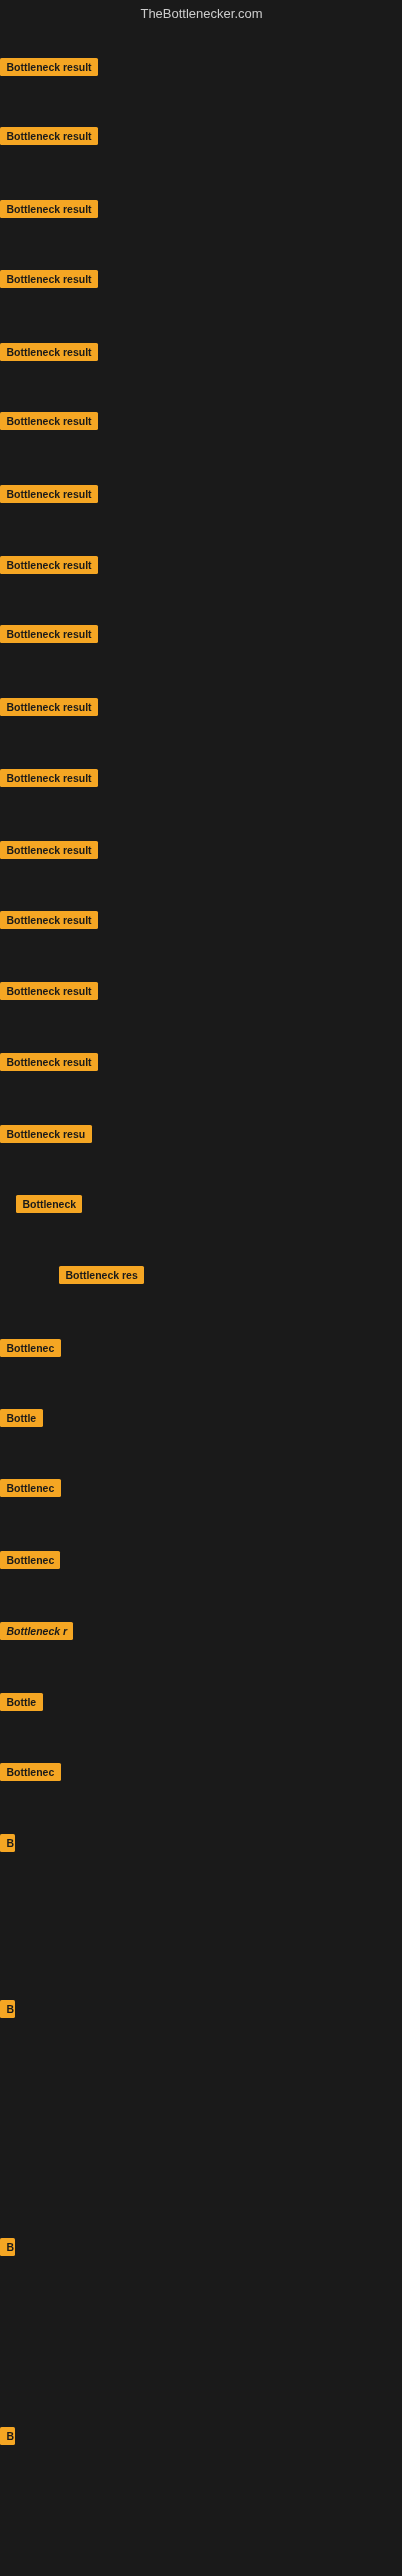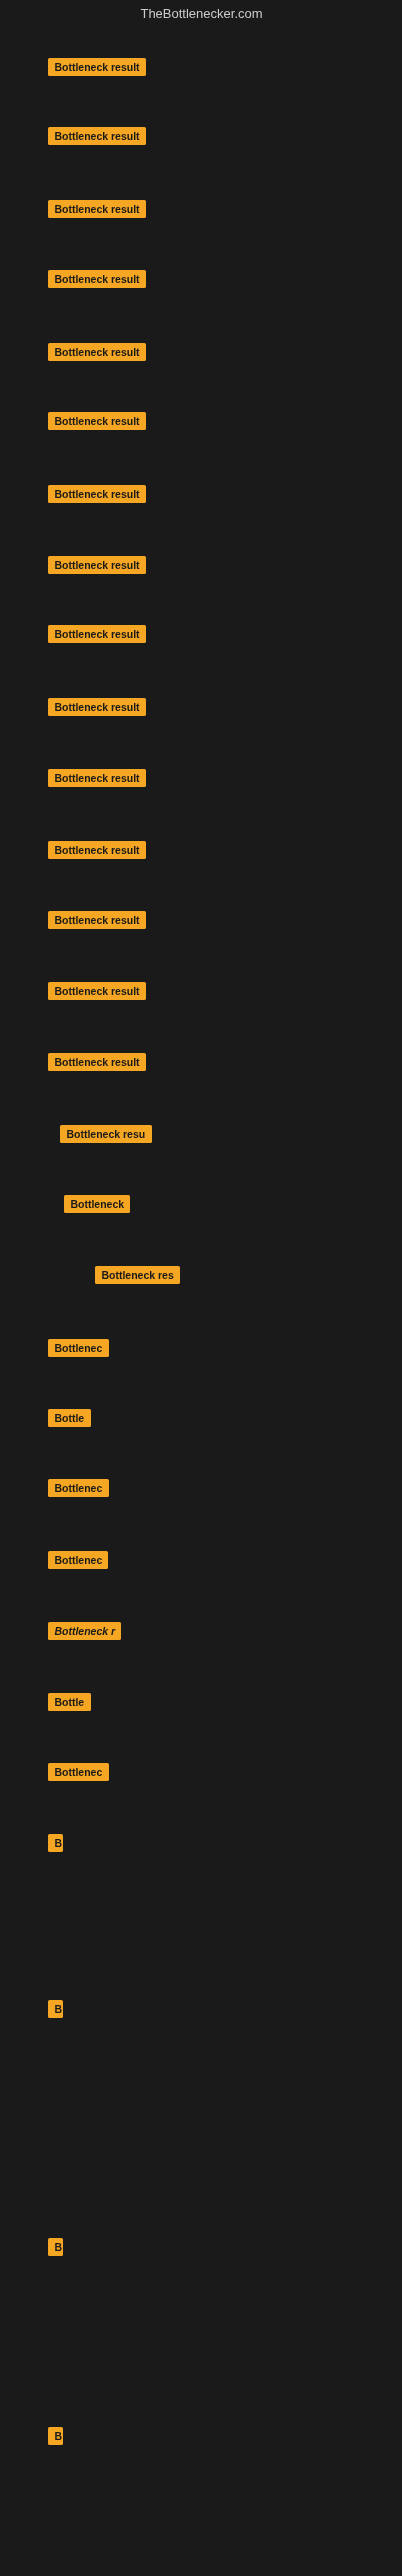--- a/index.html
+++ b/index.html
@@ -25,21 +25,20 @@
     }
 
     .bottleneck-container {
       position: relative;
       width: 100%;
     }
 
     .bottleneck-item {
       position: absolute;
       left: 0;
-      margin-left: 48px;
     }
 
     .bottleneck-badge {
       background-color: #f5a623;
       color: #1a1a1a;
       font-size: 10.5px;
       font-weight: bold;
       padding: 3.2px 6.4px;
       display: inline-block;
       border-radius: 1.6px;
@@ -63,23 +62,23 @@
     <div class="bottleneck-item" style="top: 384px; left: 0px;"><div class="bottleneck-badge" style="max-width: 145px;">Bottleneck result</div></div>
     <div class="bottleneck-item" style="top: 457px; left: 0px;"><div class="bottleneck-badge" style="max-width: 145px;">Bottleneck result</div></div>
     <div class="bottleneck-item" style="top: 528px; left: 0px;"><div class="bottleneck-badge" style="max-width: 145px;">Bottleneck result</div></div>
     <div class="bottleneck-item" style="top: 597px; left: 0px;"><div class="bottleneck-badge" style="max-width: 143px;">Bottleneck result</div></div>
     <div class="bottleneck-item" style="top: 670px; left: 0px;"><div class="bottleneck-badge" style="max-width: 142px;">Bottleneck result</div></div>
     <div class="bottleneck-item" style="top: 741px; left: 0px;"><div class="bottleneck-badge" style="max-width: 140px;">Bottleneck result</div></div>
     <div class="bottleneck-item" style="top: 813px; left: 0px;"><div class="bottleneck-badge" style="max-width: 138px;">Bottleneck result</div></div>
     <div class="bottleneck-item" style="top: 883px; left: 0px;"><div class="bottleneck-badge" style="max-width: 136px;">Bottleneck result</div></div>
     <div class="bottleneck-item" style="top: 954px; left: 0px;"><div class="bottleneck-badge" style="max-width: 134px;">Bottleneck result</div></div>
     <div class="bottleneck-item" style="top: 1025px; left: 0px;"><div class="bottleneck-badge" style="max-width: 133px;">Bottleneck result</div></div>
-    <div class="bottleneck-item" style="top: 1097px; left: 12px;"><div class="bottleneck-badge" style="max-width: 113px;">Bottleneck resu</div></div>
+    <div class="bottleneck-item" style="top: 1097px; left: 0px;"><div class="bottleneck-badge" style="max-width: 113px;">Bottleneck resu</div></div>
     <div class="bottleneck-item" style="top: 1167px; left: 16px;"><div class="bottleneck-badge" style="max-width: 76px;">Bottleneck</div></div>
-    <div class="bottleneck-item" style="top: 1238px; left: 0px; padding-left: 47px;"><div class="bottleneck-badge" style="max-width: 97px;">Bottleneck res</div></div>
+    <div class="bottleneck-item" style="top: 1238px; left: 12px; padding-left: 47px;"><div class="bottleneck-badge" style="max-width: 97px;">Bottleneck res</div></div>
     <div class="bottleneck-item" style="top: 1311px; left: 0px;"><div class="bottleneck-badge" style="max-width: 68px;">Bottlenec</div></div>
     <div class="bottleneck-item" style="top: 1381px; left: 0px;"><div class="bottleneck-badge" style="max-width: 48px;">Bottle</div></div>
     <div class="bottleneck-item" style="top: 1451px; left: 0px;"><div class="bottleneck-badge" style="max-width: 68px;">Bottlenec</div></div>
     <div class="bottleneck-item" style="top: 1523px; left: 0px;"><div class="bottleneck-badge" style="max-width: 60px;">Bottlenec</div></div>
     <div class="bottleneck-item" style="top: 1594px; left: 0px; font-style: italic;"><div class="bottleneck-badge" style="max-width: 85px;">Bottleneck r</div></div>
     <div class="bottleneck-item" style="top: 1665px; left: 0px;"><div class="bottleneck-badge" style="max-width: 47px;">Bottle</div></div>
     <div class="bottleneck-item" style="top: 1735px; left: 0px;"><div class="bottleneck-badge" style="max-width: 66px;">Bottlenec</div></div>
     <div class="bottleneck-item" style="top: 1806px; left: 0px;"><div class="bottleneck-badge" style="max-width: 14.5px;">B</div></div>
     <div class="bottleneck-item" style="top: 1972px; left: 0px;"><div class="bottleneck-badge" style="max-width: 14.5px;">B</div></div>
     <div class="bottleneck-item" style="top: 2210px; left: 0px;"><div class="bottleneck-badge" style="max-width: 14.5px;">B</div></div>

